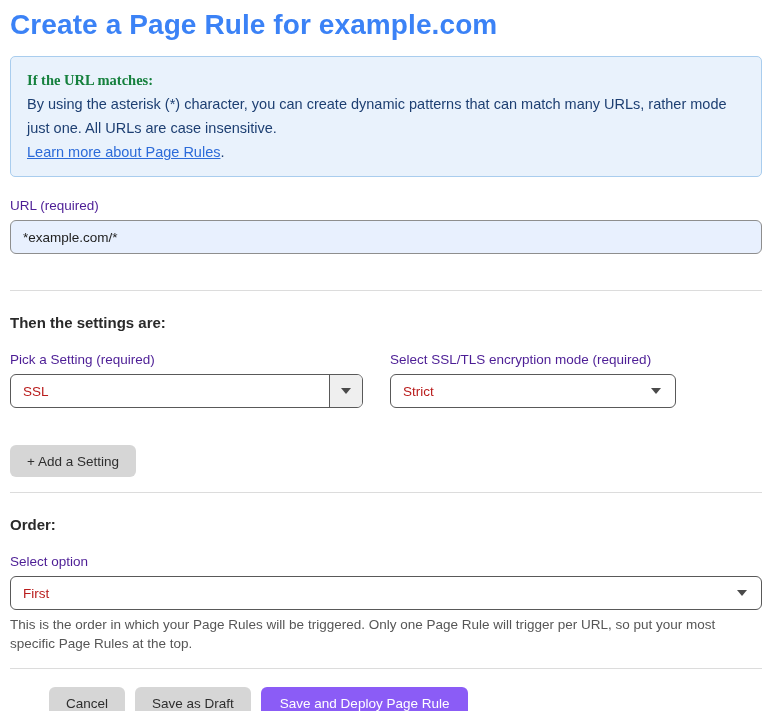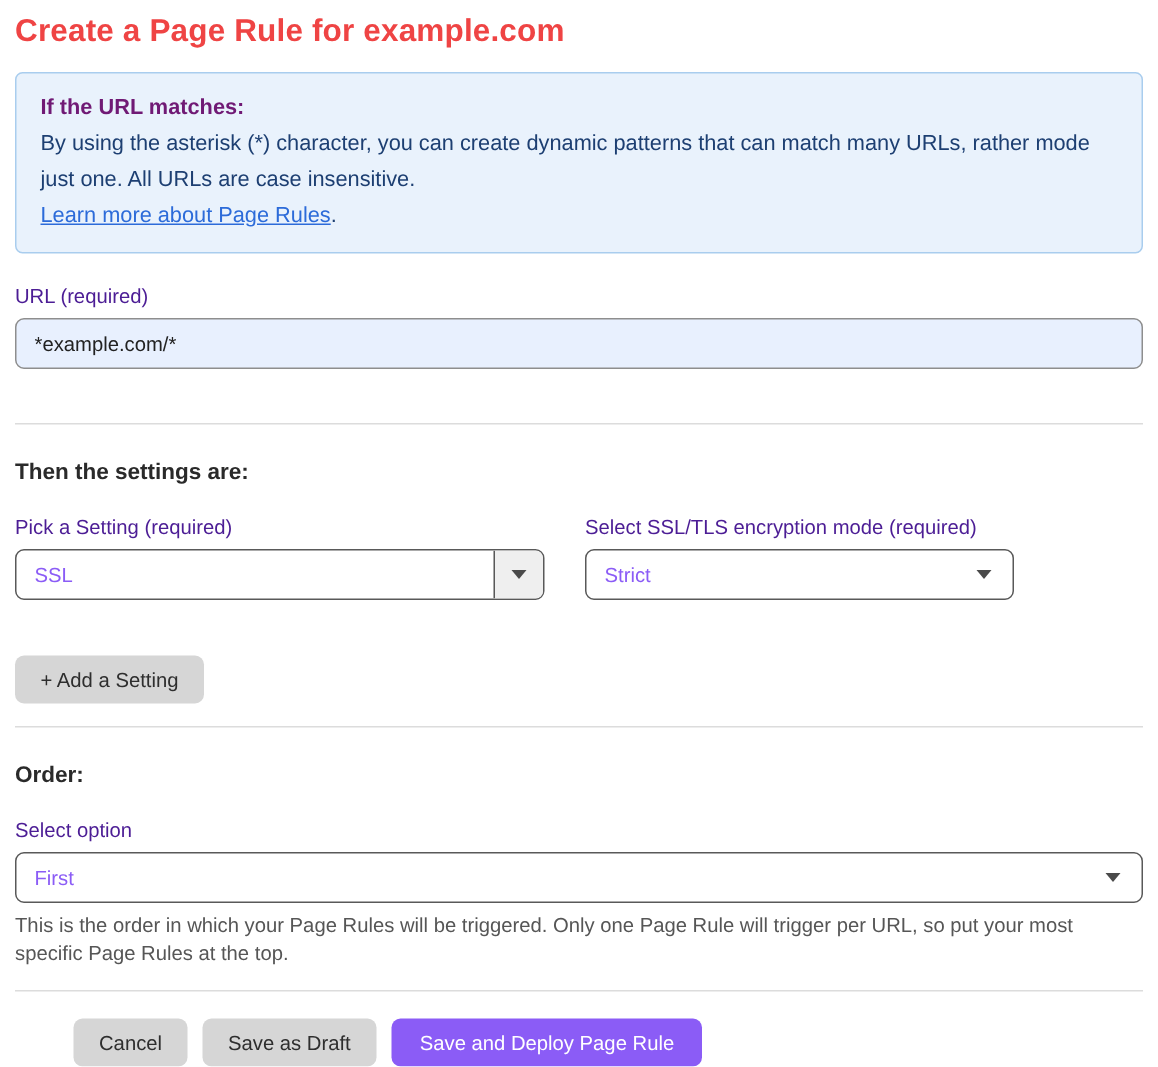--- a/index.html
+++ b/index.html
@@ -7,40 +7,41 @@
   body {
     width: 772px;
     height: 711px;
     font-family: "Liberation Sans", sans-serif;
     color: #333;
     overflow: hidden;
   }
   .container { padding: 6px 10px 0 10px; }
 
   h1.page-title {
-    font-size: 21px;
+    font-size: 28px;
     font-weight: 700;
-    color: #ef4444;
+    color: #3b82f6;
     letter-spacing: 0.1px;
     margin-top: 3px;
   }
 
   .info-box {
     margin-top: 15px;
     background: #e9f2fc;
     border: 1px solid #a9cdee;
     border-radius: 5px;
     padding: 11px 16px 12px 16px;
     color: #1d3f72;
     font-size: 14.5px;
     line-height: 24px;
   }
   .info-box .info-heading {
     font-weight: 700;
-    color: #701a75;
+    color: #15803d;
+    font-family: Liberation Serif, serif;
   }
   .info-box .info-body { margin-top: 0; }
   .info-link {
     color: #2c6bd9;
     text-decoration: underline;
     cursor: pointer;
     text-align: right;
   }
 
   .field-label {
@@ -89,21 +90,21 @@
   .settings-col-2 { width: 286px; }
 
   .select-box {
     height: 34px;
     border: 1px solid #595959;
     border-radius: 6px;
     background: #ffffff;
     display: flex;
     align-items: center;
     font-size: 13.5px;
-    color: #8b5cf6;
+    color: #b91c1c;
     cursor: pointer;
     position: relative;
     overflow: hidden;
   }
   .select-box .select-value {
     flex: 1;
     padding-left: 12px;
   }
   .arrow-section {
     width: 33px;

